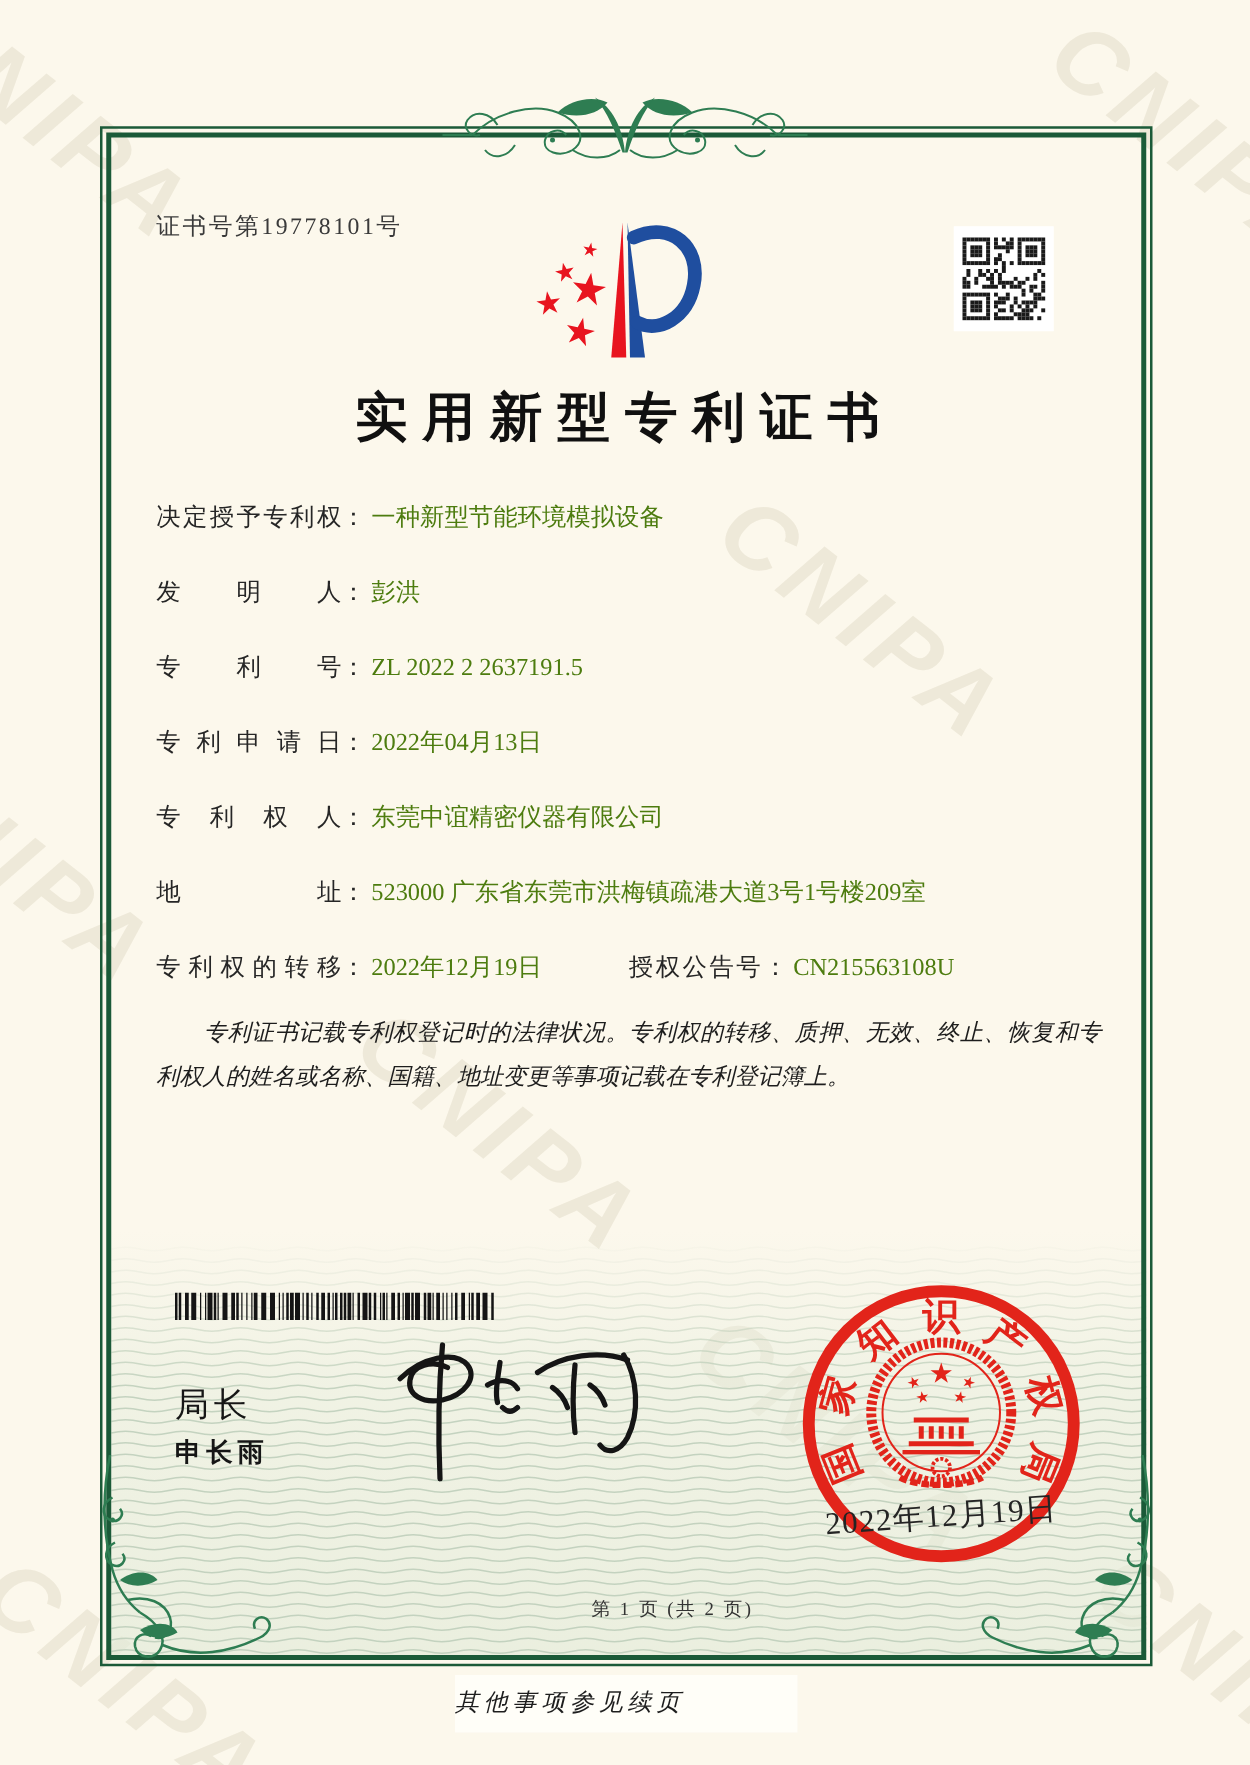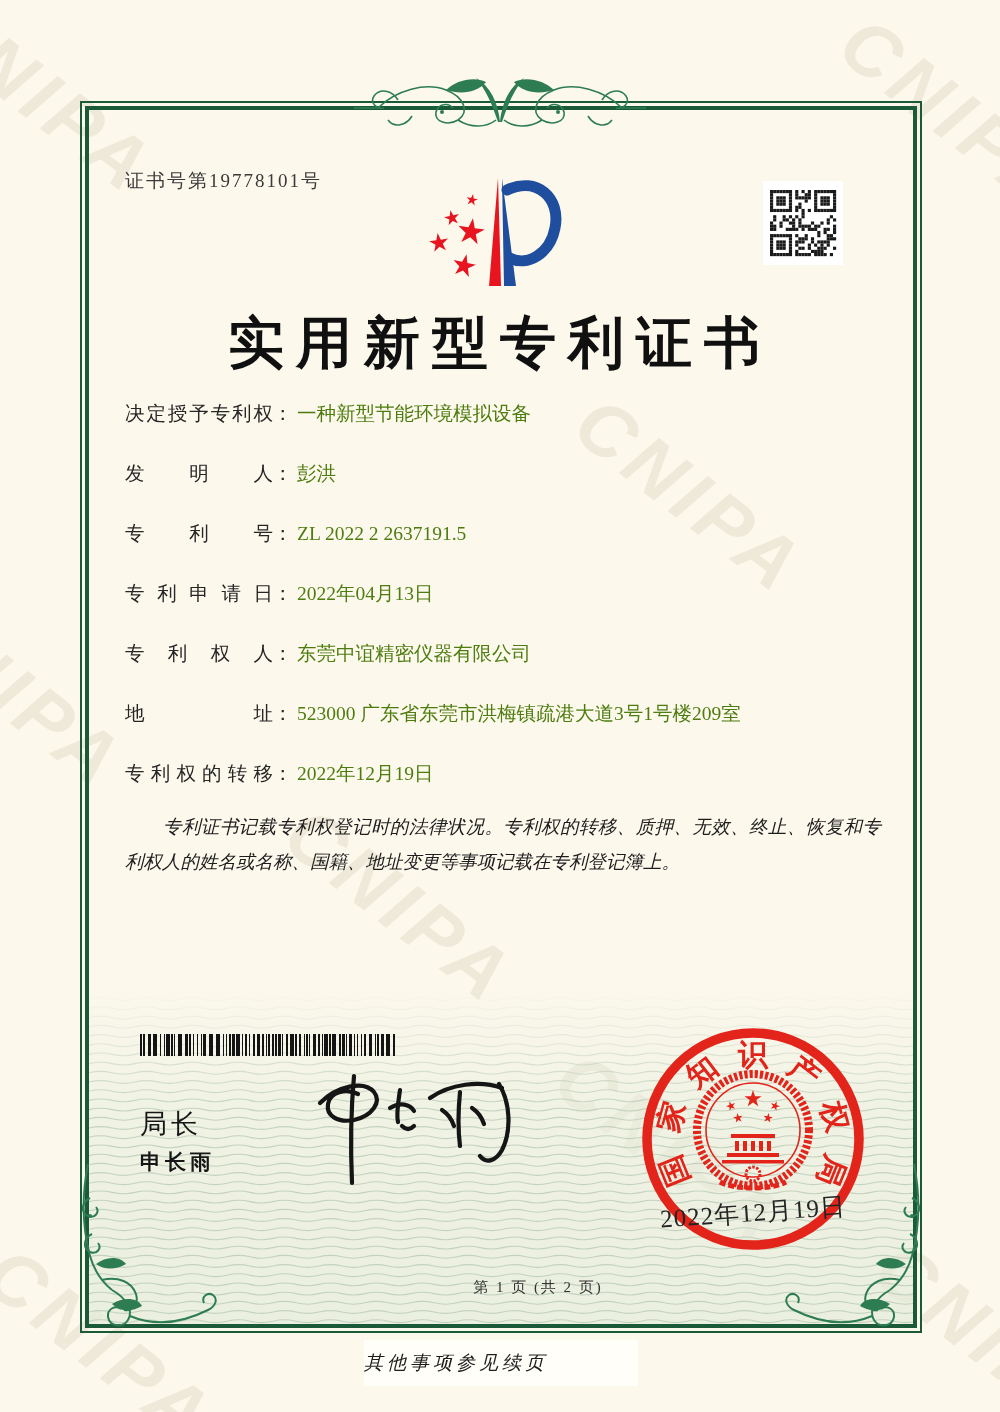--- a/index.html
+++ b/index.html
@@ -18,21 +18,21 @@
 
   .waveband{left:89px;top:984px;z-index:1;}
   .ornament-top{left:352px;top:68px;z-index:3;}
   .corner-left{left:78px;top:1164px;z-index:3;}
   .corner-right{left:779px;top:1164px;z-index:3;transform:scaleX(-1);}
 
   .certno{left:125px;top:168px;font-size:19px;letter-spacing:2px;color:#3a3a3a;z-index:4;}
   .logo{left:415px;top:170px;z-index:4;}
   .qrbox{left:763px;top:181px;width:80px;height:84px;background:#ffffff;z-index:4;}
 
-  .title{left:0;top:306px;width:1000px;text-align:center;font-size:56px;font-weight:700;
+  .title{left:0;top:306px;width:1000px;text-align:center;font-size:42px;font-weight:700;
          letter-spacing:12px;color:#101010;z-index:4;}
 
   .field-row{position:absolute;left:125px;width:790px;font-size:19.5px;color:#222;z-index:4;white-space:nowrap;}
   .fl{display:inline-block;width:148px;text-align:justify;text-align-last:justify;vertical-align:bottom;color:#262626;}
   .fc{display:inline-block;width:24px;color:#262626;}
   .fv{color:#4d7c0f;}
   .field-extra{position:absolute;left:378px;top:0;white-space:nowrap;}
   .fl2{display:inline-block;letter-spacing:2px;color:#262626;}
 
   .body-text{left:125px;top:810px;width:756px;font-size:18.5px;line-height:35px;
@@ -412,20 +412,23 @@
   <span class="fl">专利申请日</span><span class="fc">：</span><span class="fv">2022年04月13日</span>
 </div>
 <div class="field-row" style="top:640px">
   <span class="fl">专利权人</span><span class="fc">：</span><span class="fv">东莞中谊精密仪器有限公司</span>
 </div>
 <div class="field-row" style="top:700px">
   <span class="fl">地址</span><span class="fc">：</span><span class="fv">523000 广东省东莞市洪梅镇疏港大道3号1号楼209室</span>
 </div>
 <div class="field-row" style="top:760px">
   <span class="fl">专利权的转移</span><span class="fc">：</span><span class="fv">2022年12月19日</span>
+  <span class="field-extra">
+    <span class="fl2">授权公告号</span><span class="fc">：</span><span class="fv">CN215563108U</span>
+  </span>
 </div>
 
 <div class="abs body-text">
   <p>专利证书记载专利权登记时的法律状况。专利权的转移、质押、无效、终止、恢复和专利权人的姓名或名称、国籍、地址变更等事项记载在专利登记簿上。</p>
 </div>
 
 <svg class="abs barcode" id="barcode" width="258" height="22" viewBox="0 0 258 22">
     <rect x="0" y="0" width="2" height="22" fill="#141414"></rect>
     <rect x="3" y="0" width="2" height="22" fill="#141414"></rect>
     <rect x="8" y="0" width="3" height="22" fill="#141414"></rect>

